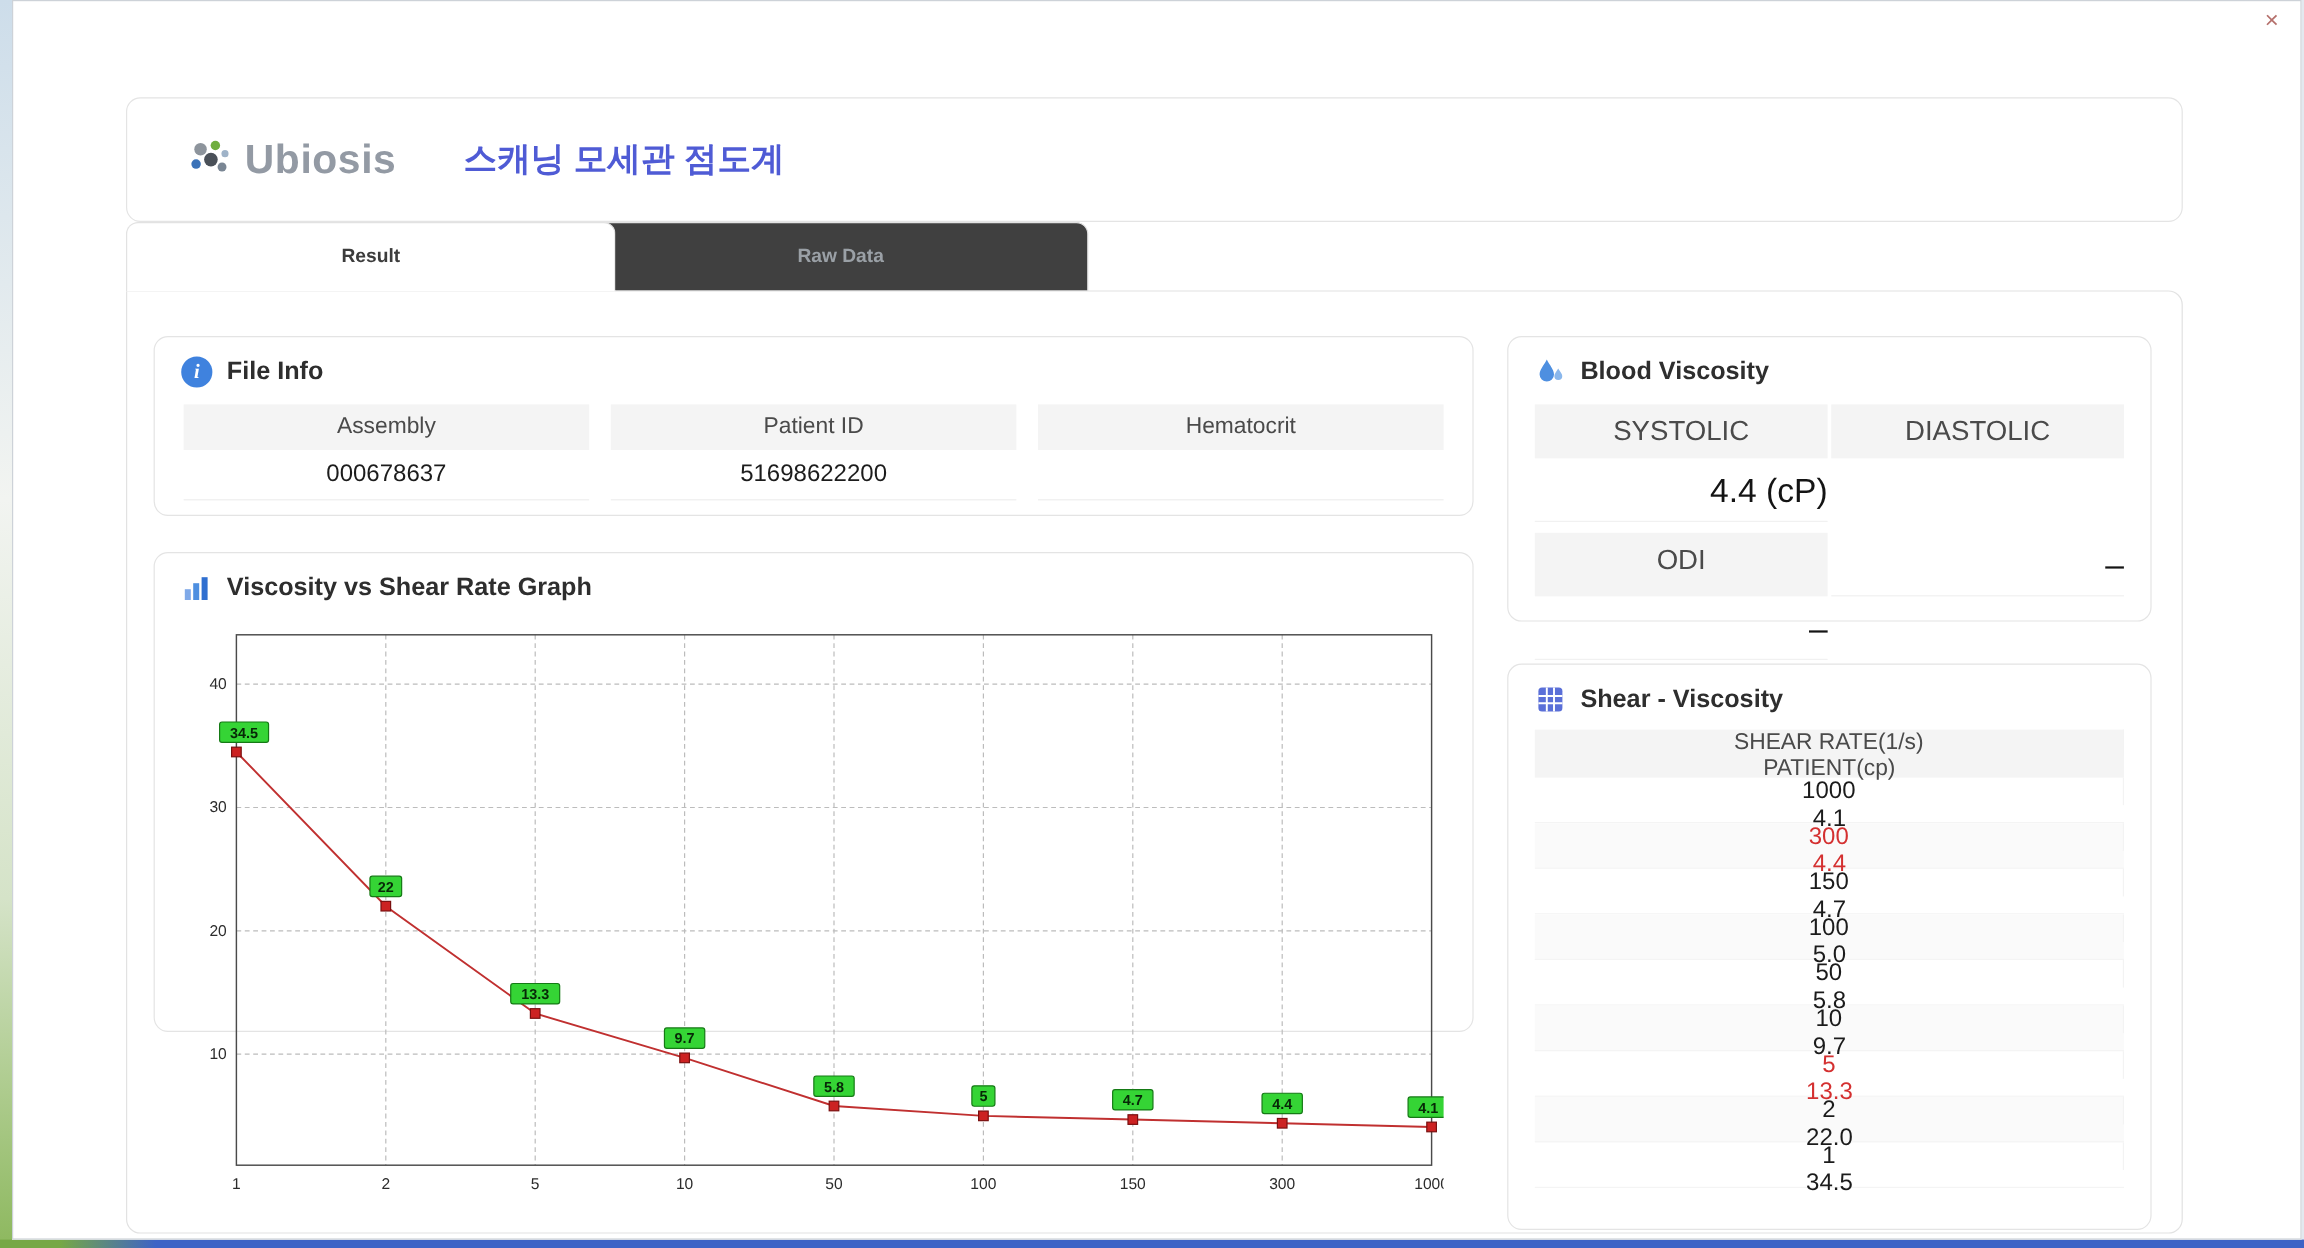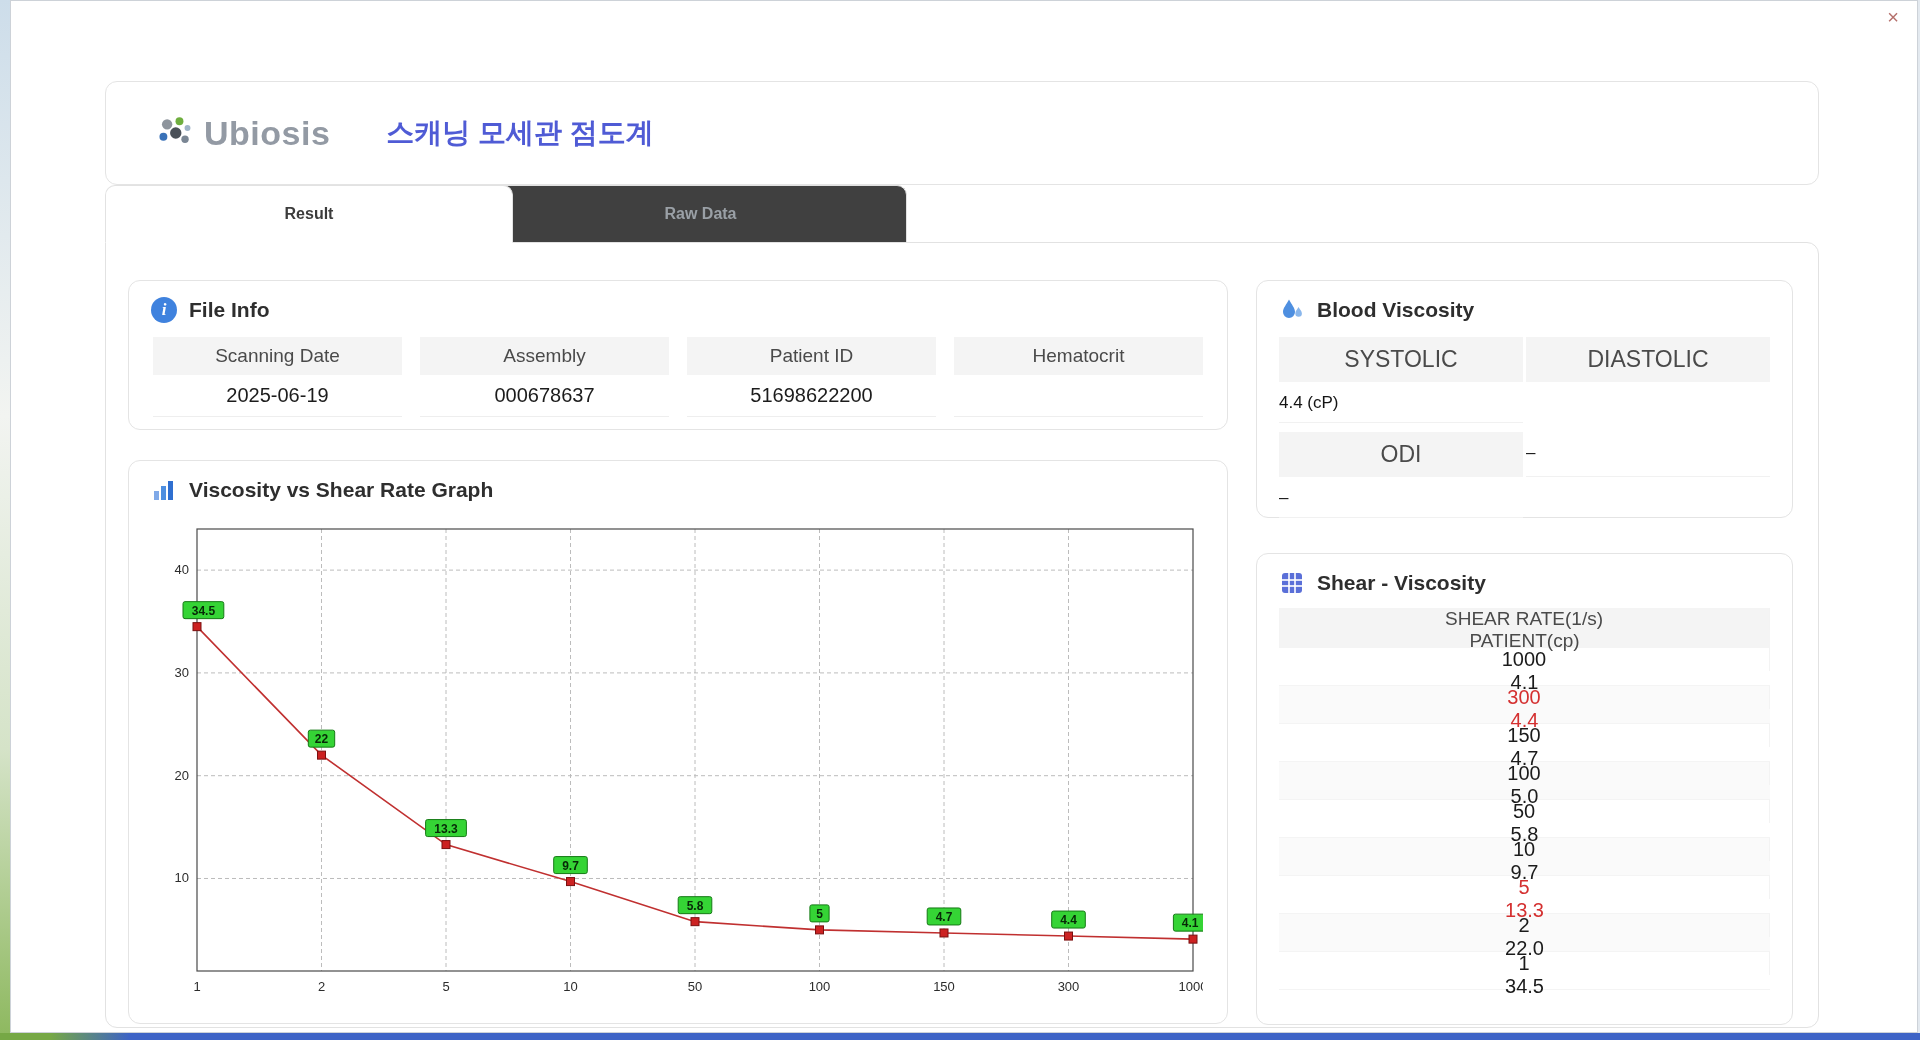--- a/index.html
+++ b/index.html
@@ -34,30 +34,30 @@
     justify-content:center;font-size:17px;font-weight:bold;font-family:"Liberation Serif",serif;font-style:italic}
 
   
   .file-info-card{left:22px;top:37px;width:1100px;height:150px}
   .fields{display:flex;gap:18px;padding:6px 24px 0}
   .field{flex:1;border-bottom:1px solid #eee}
   .field-label{background:#f4f4f4;text-align:center;padding:8px 0;font-size:19px;color:#4a4a4a}
   .field-value{text-align:center;padding:9px 0;font-size:20px;color:#1c1c1c;min-height:41px}
 
   
-  .graph-card{left:22px;top:217px;width:1100px;height:564px}
+  .graph-card{left:22px;top:217px;width:1100px;height:400px}
   .chart-wrap{margin:4px 26px 0;width:1048px;height:486px}
   svg text{font-family:"Liberation Sans",sans-serif}
 
   
   .bv-card{left:1150px;top:37px;width:537px;height:238px}
   .bv-grid{padding:6px 22px 0;display:flex;flex-direction:column;gap:9px}
   .bv-group{display:grid;grid-template-columns:1fr 1fr;column-gap:3px}
   .bv-h{background:#f4f4f4;text-align:center;padding:9px 0;font-size:23px;color:#4a4a4a}
-  .bv-v{text-align:left;padding:11px 0 9px;font-size:17px;color:#141414;border-bottom:1px solid #f1f1f1}
+  .bv-v{text-align:right;padding:11px 0 9px;font-size:28px;color:#141414;border-bottom:1px solid #f1f1f1}
 
   
   .sv-card{left:1150px;top:310px;width:537px;height:472px}
   .sv-table{padding:4px 22px 0}
   .sv-row{display:grid;grid-template-columns:1fr;height:38px;align-items:center;text-align:center;
     font-size:20px;color:#1b1b1b;border-bottom:1px solid #f4f4f4}
   .sv-head{background:#f4f4f4;height:40px;font-size:19px;color:#4a4a4a;border-bottom:none}
   .sv-head .sv-cell:first-child{border-right:3px solid #fff}
   .sv-row .sv-cell:first-child{border-right:1px solid #f3f3f3}
   .sv-row.alt{background:#fafafa}
@@ -91,24 +91,20 @@
   <div class="tab inactive">Raw Data</div>
 
   <div class="main-panel">
 
     <section class="card file-info-card">
       <div class="section-title">
         <span class="info-icon">i</span>
         <span>File Info</span>
       </div>
       <div class="fields">
-          <div class="field">
-            <div class="field-label">Scanning Date</div>
-            <div class="field-value">2025-06-19</div>
-          </div>
           <div class="field">
             <div class="field-label">Assembly</div>
             <div class="field-value">000678637</div>
           </div>
           <div class="field">
             <div class="field-label">Patient ID</div>
             <div class="field-value">51698622200</div>
           </div>
           <div class="field">
             <div class="field-label">Hematocrit</div>

